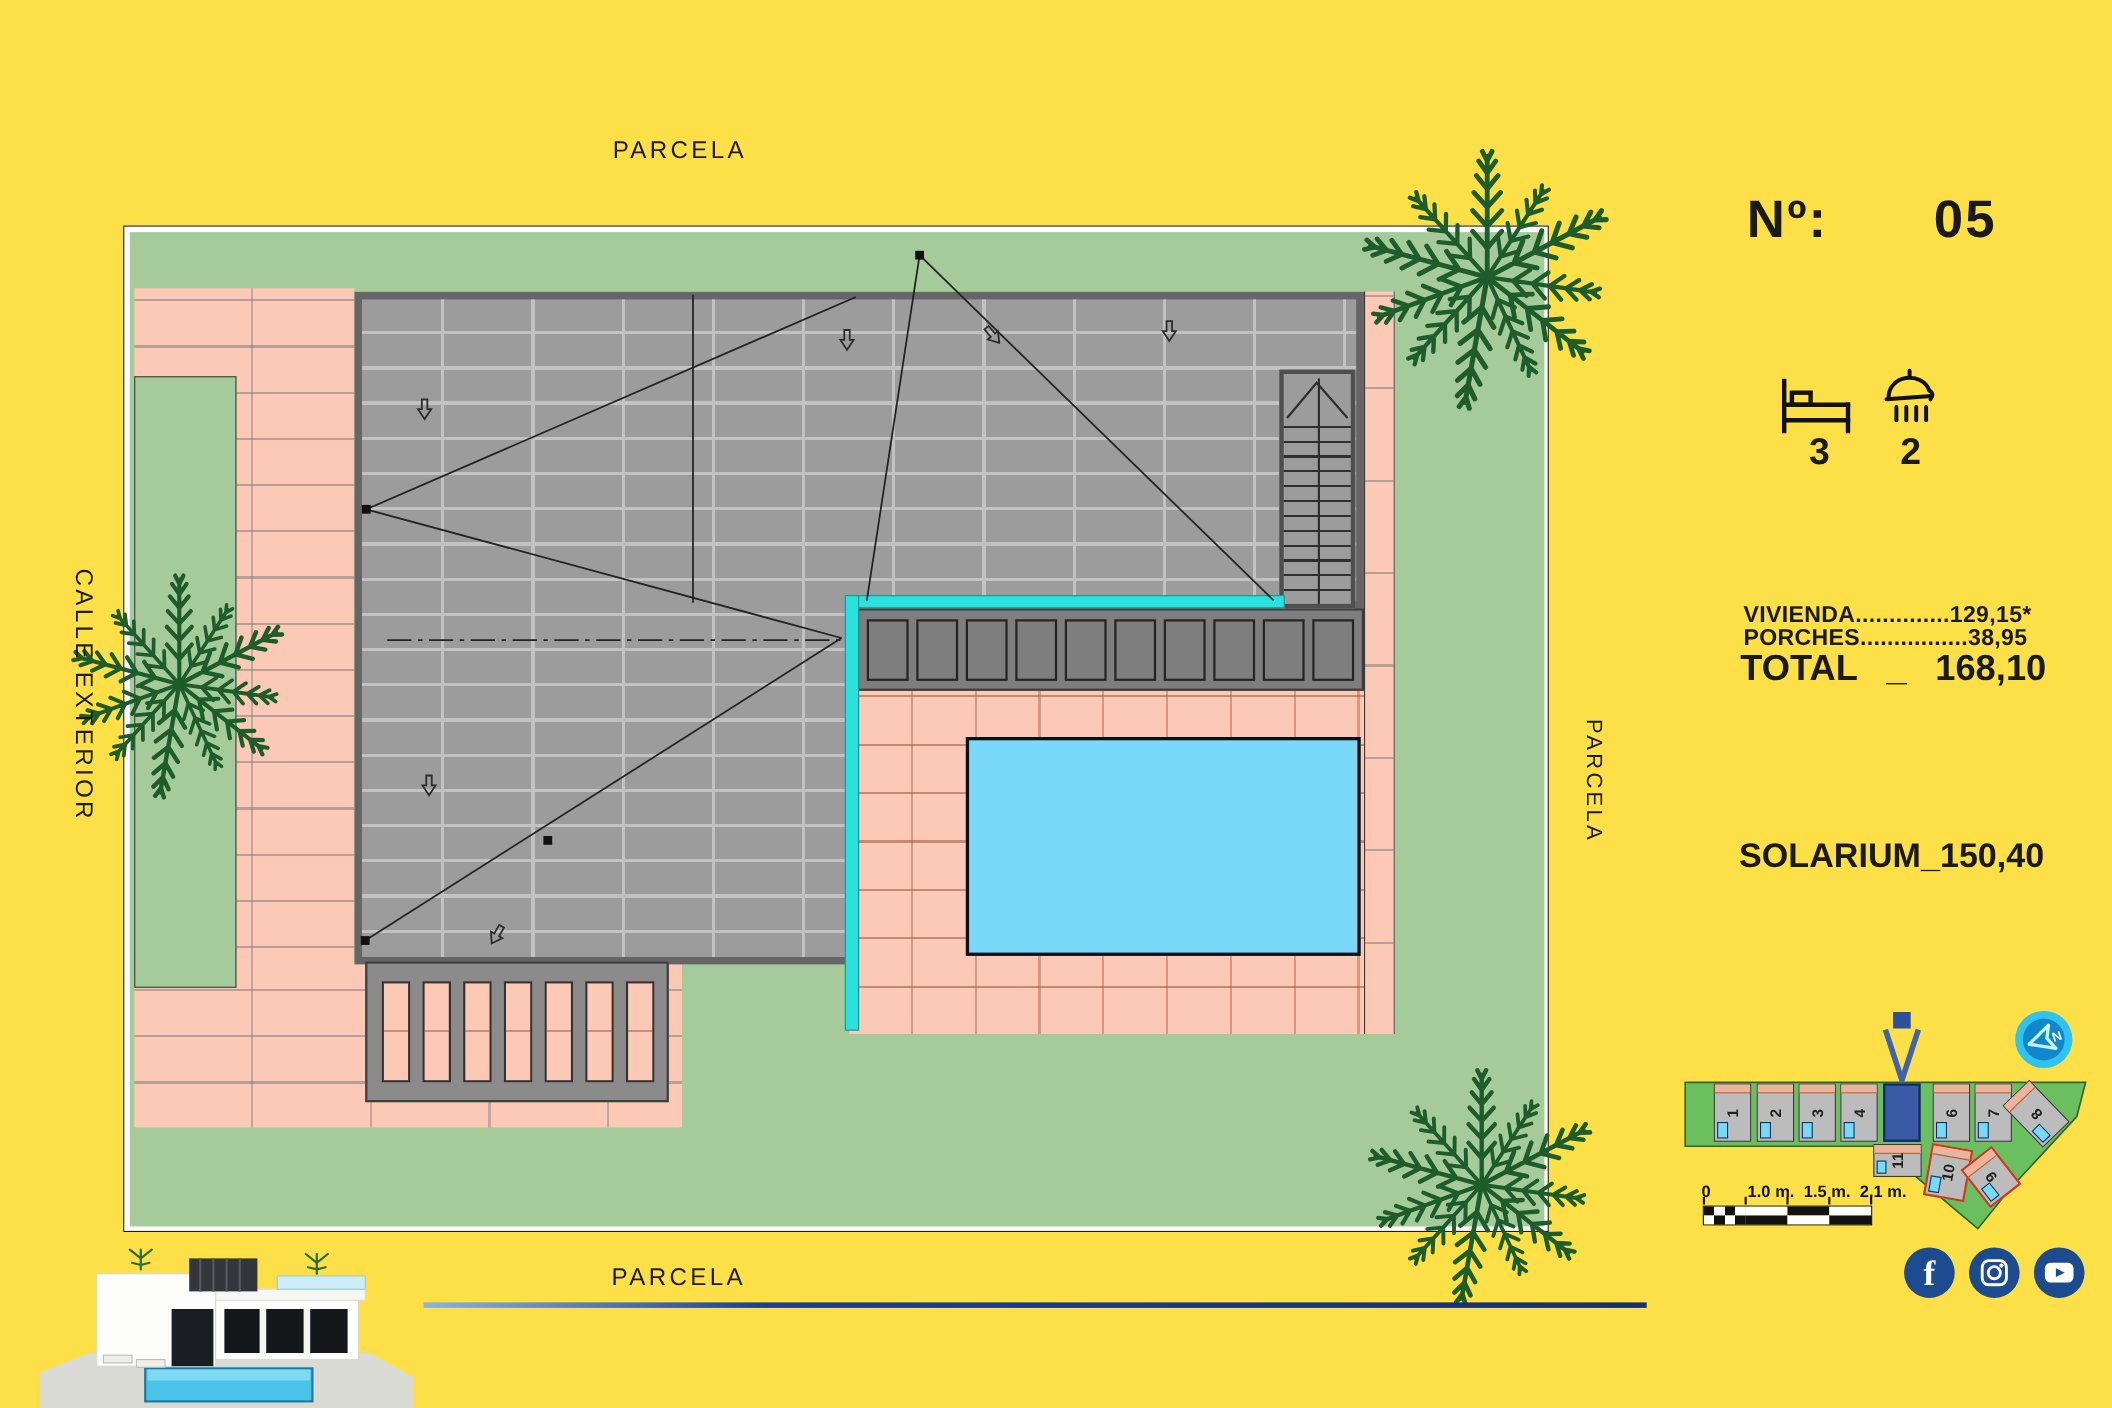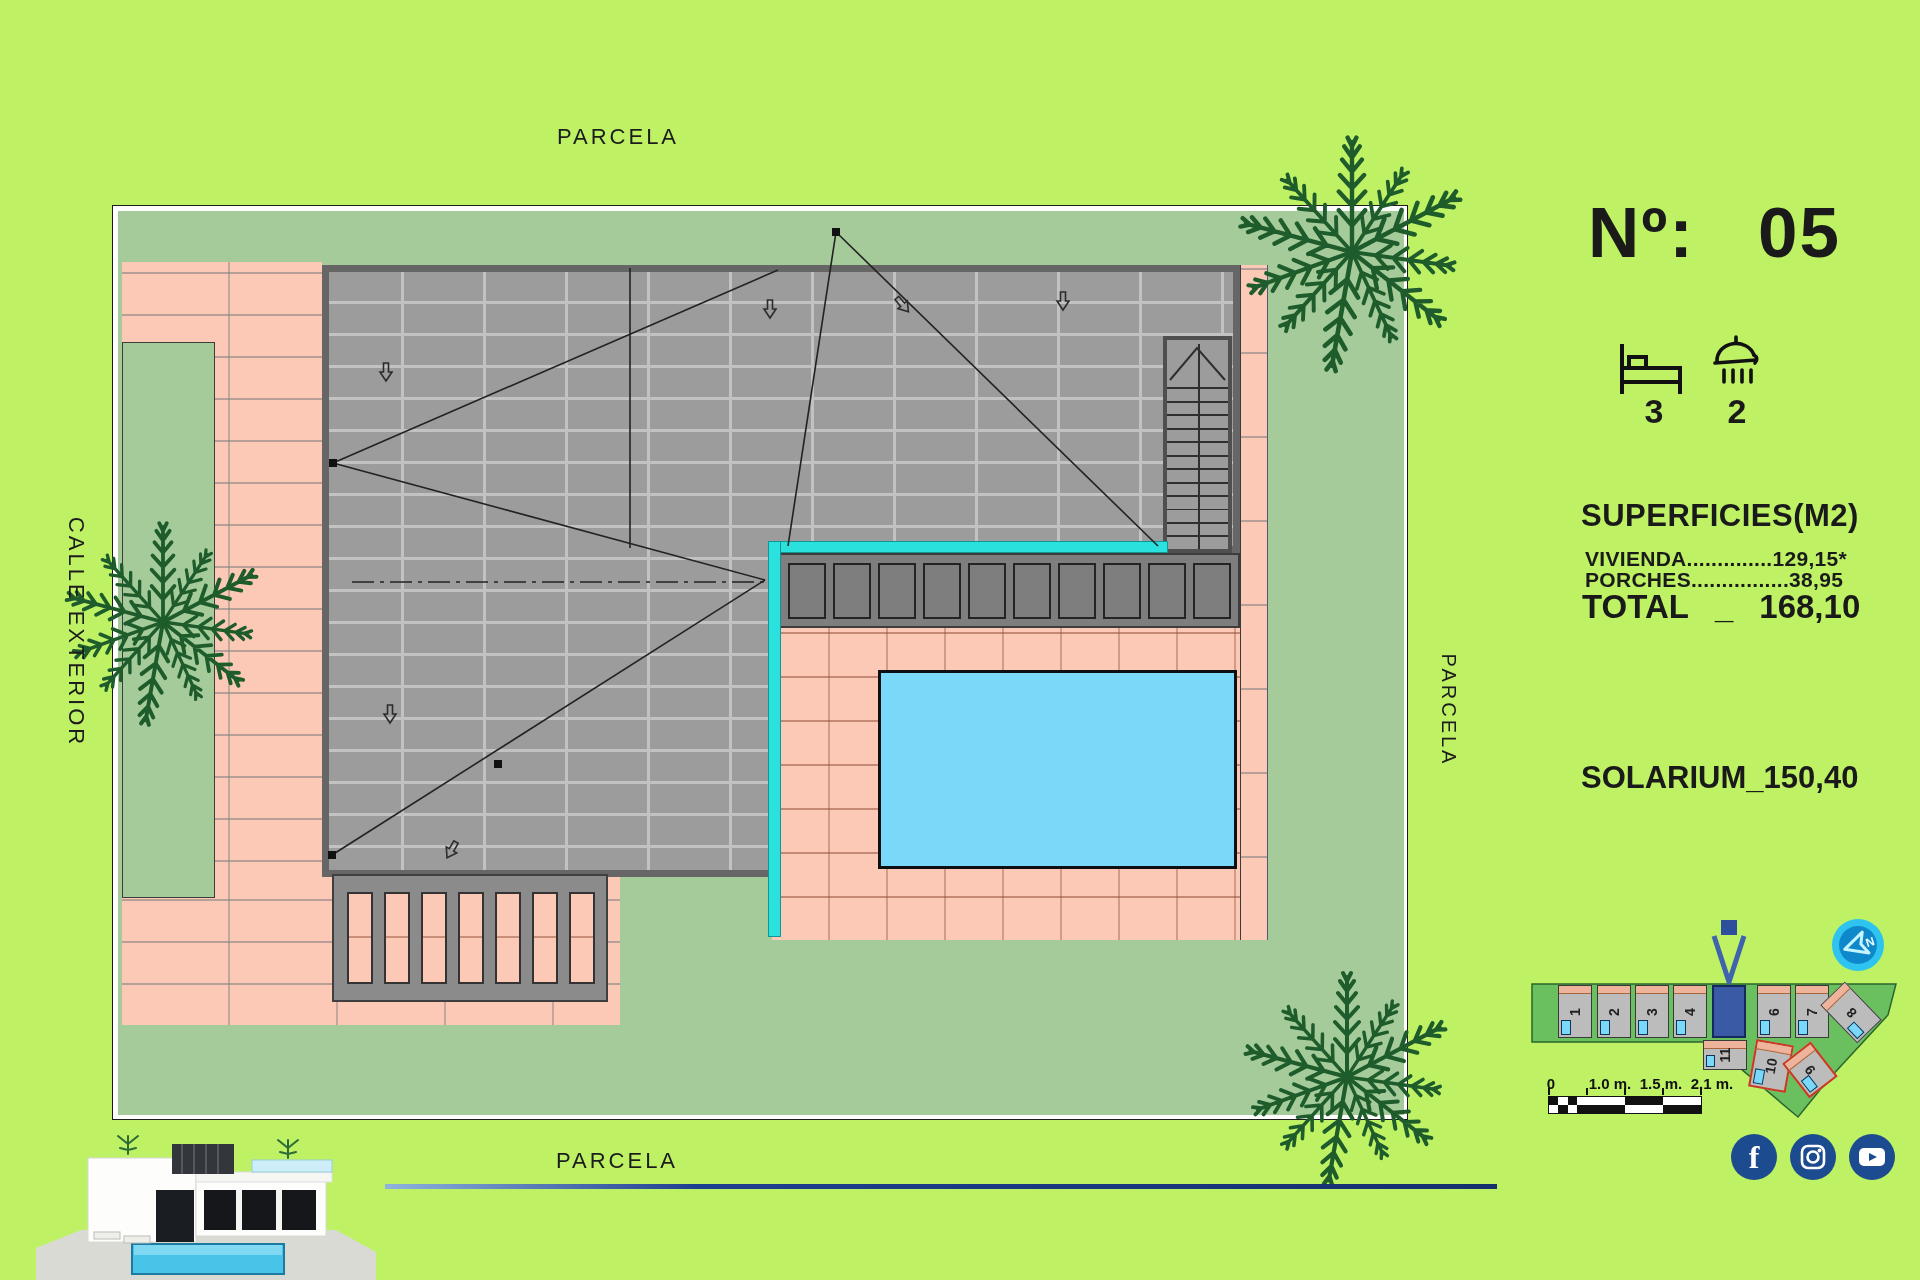--- a/index.html
+++ b/index.html
@@ -1,16 +1,16 @@
 <!DOCTYPE html>
 <html><head>
 <meta charset="utf-8">
 <style>
   html,body{margin:0;padding:0;background:#ffffff;}
-  #stage{position:relative;width:1920px;height:1280px;background:#bef264;overflow:hidden;
+  #stage{position:relative;width:1920px;height:1280px;background:#fde047;overflow:hidden;
          font-family:"Liberation Sans", sans-serif;color:#1a1a1a;}
   .abs{position:absolute;}
 
   
   .plan-border{left:112px;top:205px;width:1296px;height:915px;background:#fff;
                border:1.5px solid #1c1c1c;box-sizing:border-box;}
   .grass{left:118px;top:211px;width:1286px;height:904px;background:#a5cb9b;}
   .pink{background-color:#fbc9b5;
         background-image:
           repeating-linear-gradient(0deg, transparent 0 40px, rgba(125,125,125,.55) 40px 42px),
@@ -59,21 +59,21 @@
            padding:16px 0 0 13px;}
   .pergola .op{width:26px;height:92px;border:2px solid #333;box-sizing:border-box;
            background:#fbc9b5;background-image:linear-gradient(0deg, transparent 44px, rgba(150,85,60,.5) 44px 46px, transparent 46px);flex:none;}
 
   
   .plan-label{font-size:22px;letter-spacing:3px;color:#1c1c1c;white-space:nowrap;}
   .vlabel{transform:translate(-50%,-50%) rotate(90deg);}
   .hlabel{transform:translate(-50%,-50%);}
 
   
-  .big-no{font-size:71px;font-weight:700;letter-spacing:2px;margin-top:20px;}
+  .big-no{font-size:48px;font-weight:700;letter-spacing:2px;}
   .icon-num{font-size:34px;font-weight:700;text-align:center;}
   .sup-title{font-size:31px;font-weight:700;letter-spacing:.5px;}
   .sup-line{font-size:21px;font-weight:700;letter-spacing:.3px;}
   .tot-line{font-size:33px;font-weight:700;display:flex;align-items:baseline;}
   .par-line{font-size:31px;font-weight:700;display:flex;align-items:baseline;}
 
   
   .minimap{left:1530px;top:920px;width:390px;height:210px;}
   .mplot{position:absolute;width:34px;height:53px;background:#bcbcbc;
          border:1.5px solid #3a3a3a;box-sizing:border-box;}
@@ -224,21 +224,20 @@
       <path d="M5 29 L 46 26"></path>
       <path d="M44 21 Q 49 24 45 29"></path>
       <path d="M14 36 V 48"></path>
       <path d="M23 36 V 48"></path>
       <path d="M32 36 V 48"></path>
       <path d="M41 36 V 48"></path>
     </g>
   </svg>
   <div class="abs icon-num" style="left:1719px;top:392px;width:36px">2</div>
 
-  <div class="abs sup-title" style="left:1581px;top:498px">SUPERFICIES(M2)</div>
   <div class="abs sup-line" style="left:1585px;top:547px">VIVIENDA..............129,15*</div>
   <div class="abs sup-line" style="left:1585px;top:568px">PORCHES................38,95</div>
 
   <div class="abs tot-line" style="left:1582px;top:588px">
     <span>TOTAL</span>
     <span style="margin:0 26px">_</span>
     <span>168,10</span>
   </div>
   <div class="abs par-line" style="left:1581px;top:760px">
     <span>SOLARIUM_</span>

